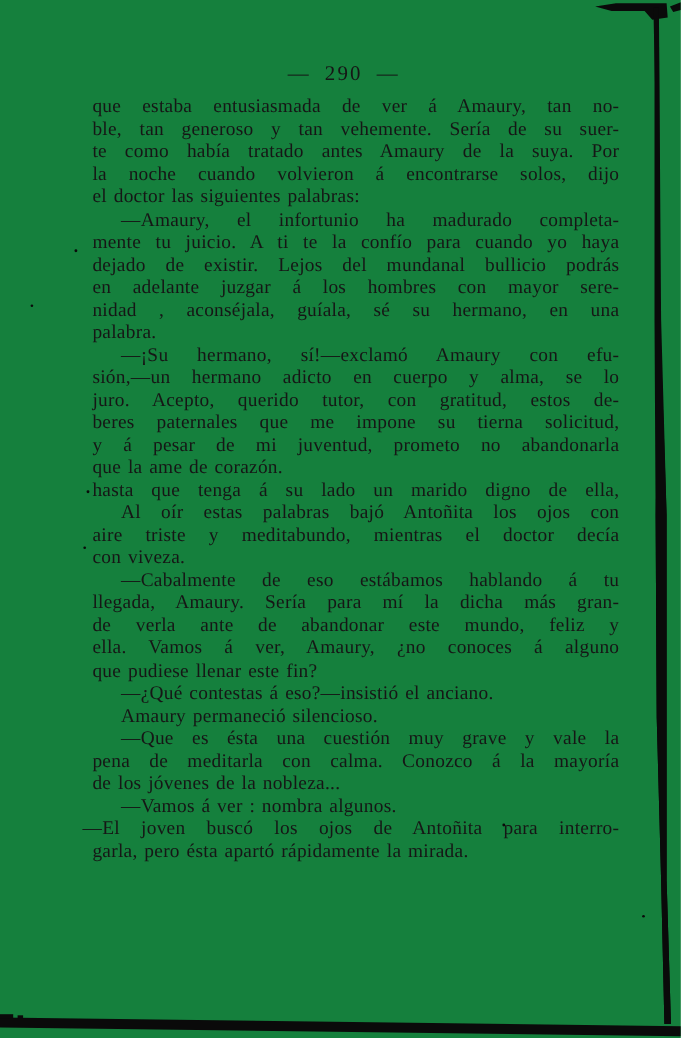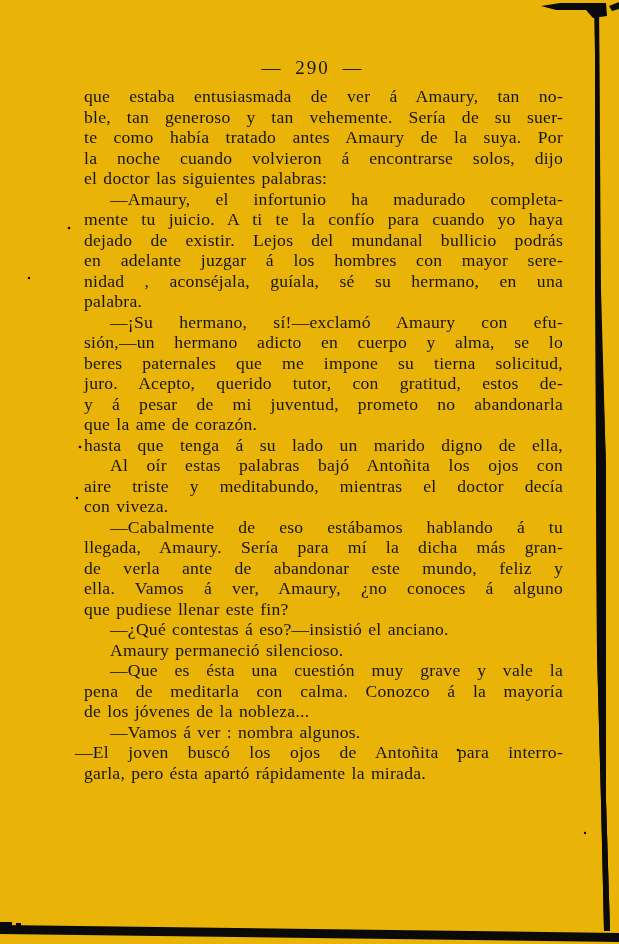--- a/index.html
+++ b/index.html
@@ -4,21 +4,21 @@
 <style>
   html, body {
     margin: 0;
     padding: 0;
     background: #ffffff;
   }
   .page {
     position: relative;
     width: 619px;
     height: 944px;
-    background: #eab308;
+    background: #15803d;
     overflow: hidden;
     font-family: "Liberation Serif", "DejaVu Serif", serif;
     color: #161616;
   }
   .page-number {
     position: absolute;
     top: 57px;
     left: 60px;
     width: 505px;
     text-align: center;
@@ -66,22 +66,22 @@
       <div class="line">la noche cuando volvieron á encontrarse solos, dijo</div>
       <div class="line last">el doctor las siguientes palabras:</div>
       <div class="line indent">—Amaury, el infortunio ha madurado completa-</div>
       <div class="line">mente tu juicio. A ti te la confío para cuando yo haya</div>
       <div class="line">dejado de existir. Lejos del mundanal bullicio podrás</div>
       <div class="line">en adelante juzgar á los hombres con mayor sere-</div>
       <div class="line">nidad , aconséjala, guíala, sé su hermano, en una</div>
       <div class="line last">palabra.</div>
       <div class="line indent">—¡Su hermano, sí!—exclamó Amaury con efu-</div>
       <div class="line">sión,—un hermano adicto en cuerpo y alma, se lo</div>
+      <div class="line">juro. Acepto, querido tutor, con gratitud, estos de-</div>
       <div class="line">beres paternales que me impone su tierna solicitud,</div>
-      <div class="line">juro. Acepto, querido tutor, con gratitud, estos de-</div>
       <div class="line">y á pesar de mi juventud, prometo no abandonarla</div>
       <div class="line last">que la ame de corazón.</div>
       <div class="line">hasta que tenga á su lado un marido digno de ella,</div>
       <div class="line indent">Al oír estas palabras bajó Antoñita los ojos con</div>
       <div class="line">aire triste y meditabundo, mientras el doctor decía</div>
       <div class="line last">con viveza.</div>
       <div class="line indent">—Cabalmente de eso estábamos hablando á tu</div>
       <div class="line">llegada, Amaury. Sería para mí la dicha más gran-</div>
       <div class="line">de verla ante de abandonar este mundo, feliz y</div>
       <div class="line">ella. Vamos á ver, Amaury, ¿no conoces á alguno</div>

